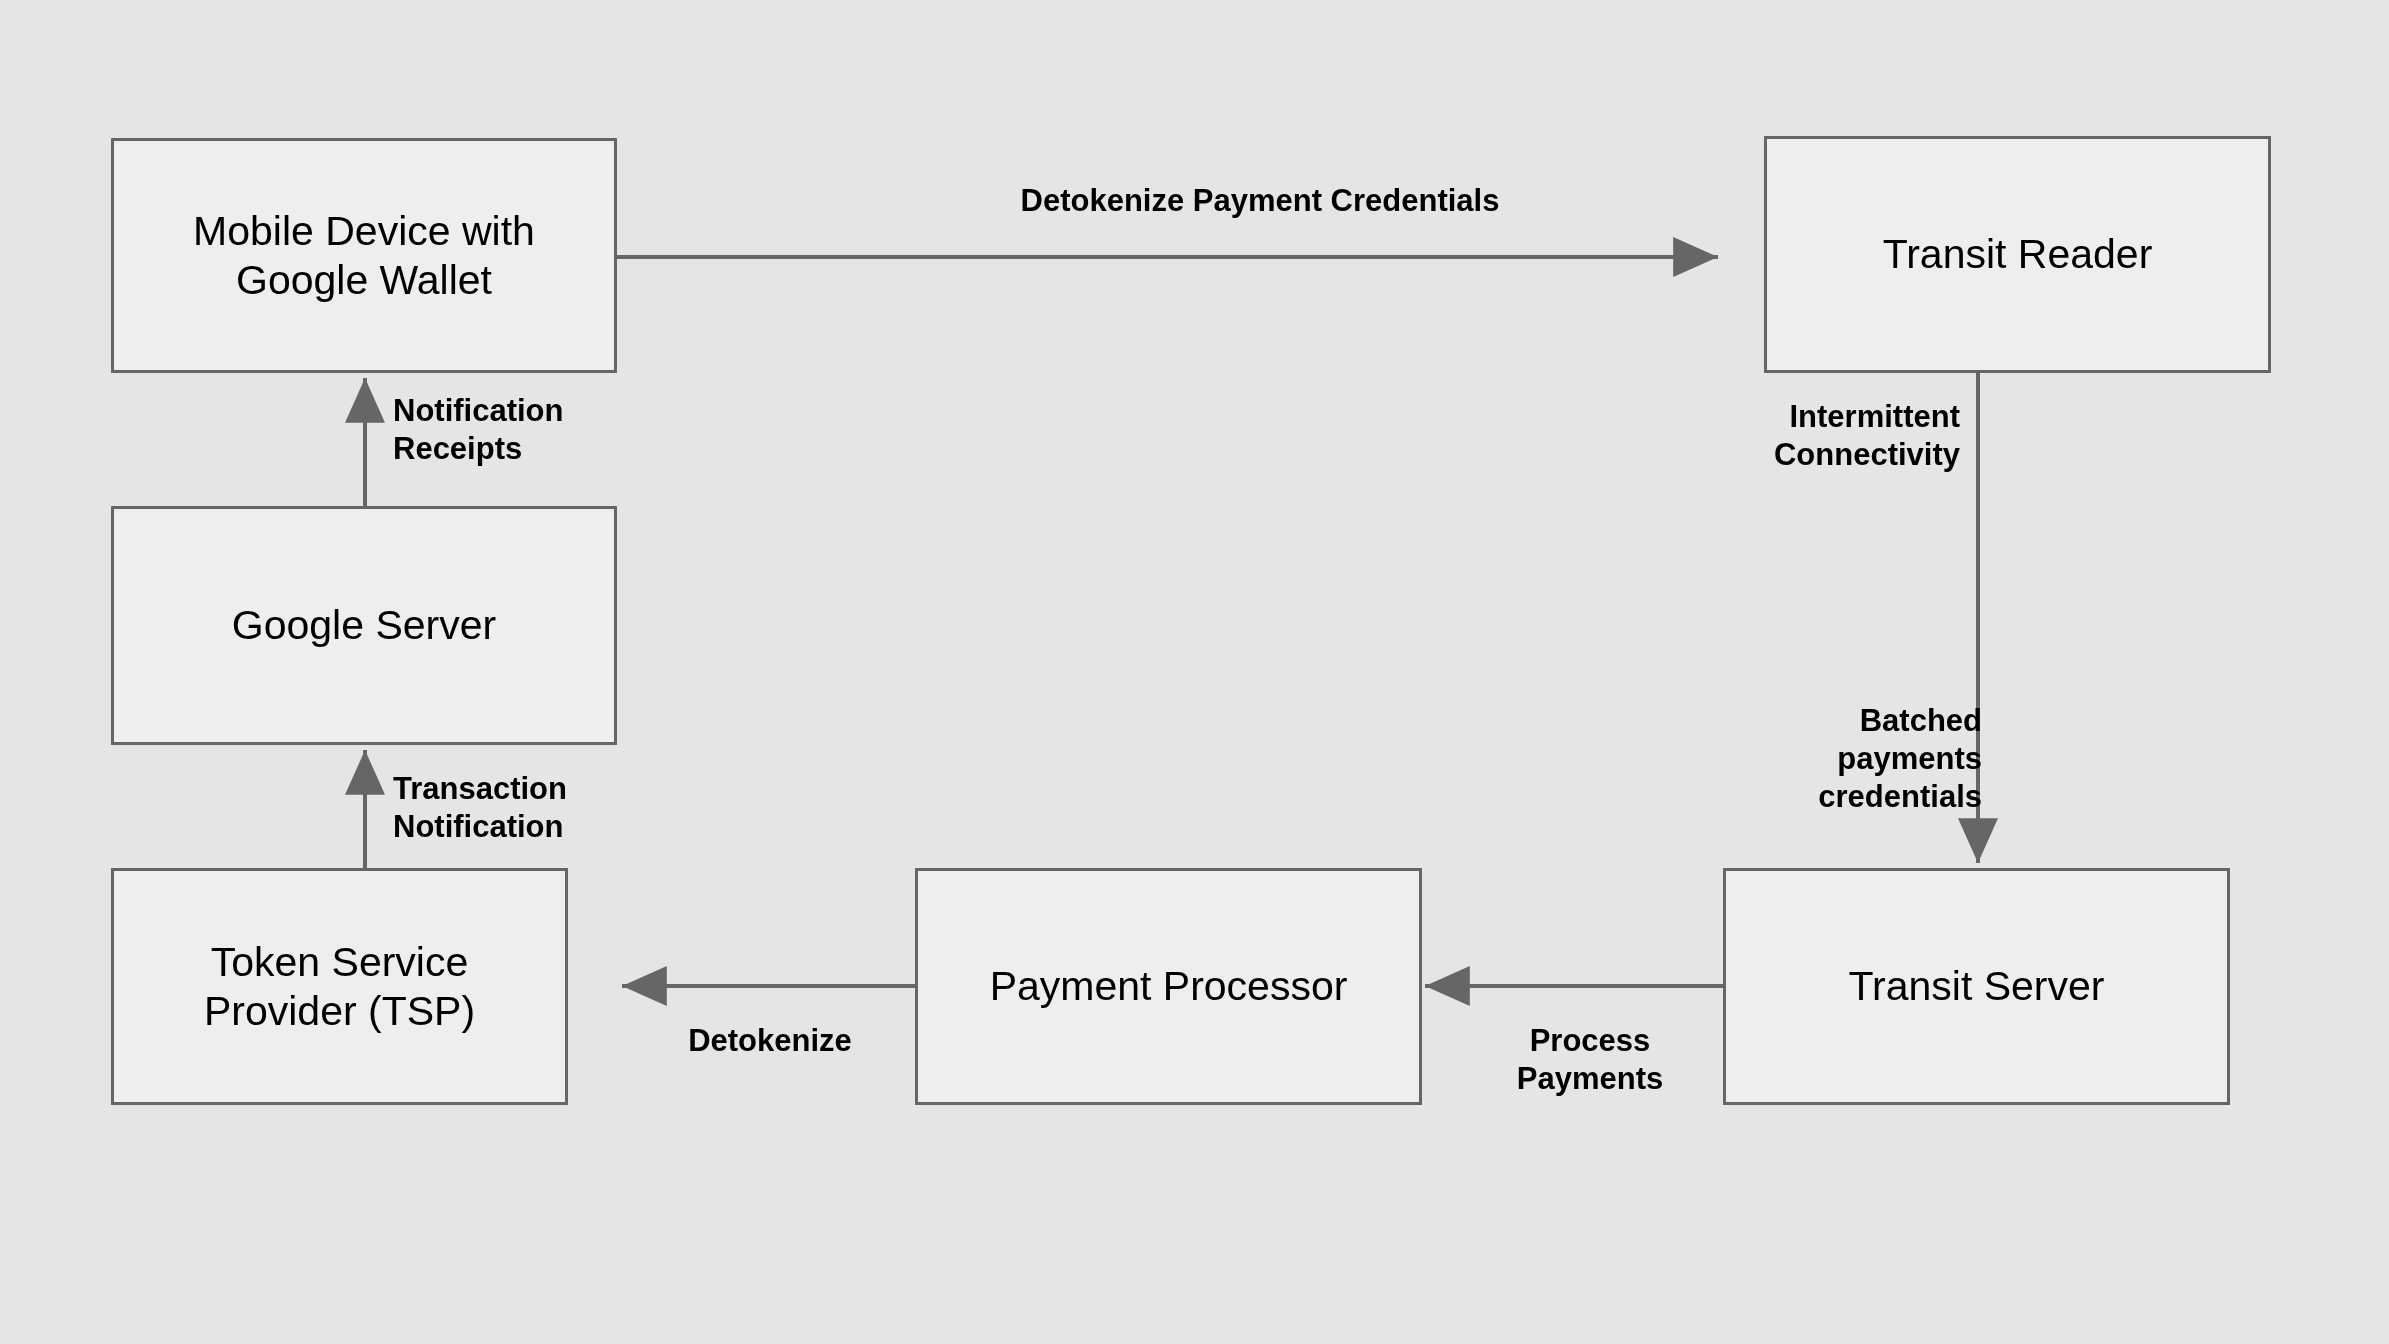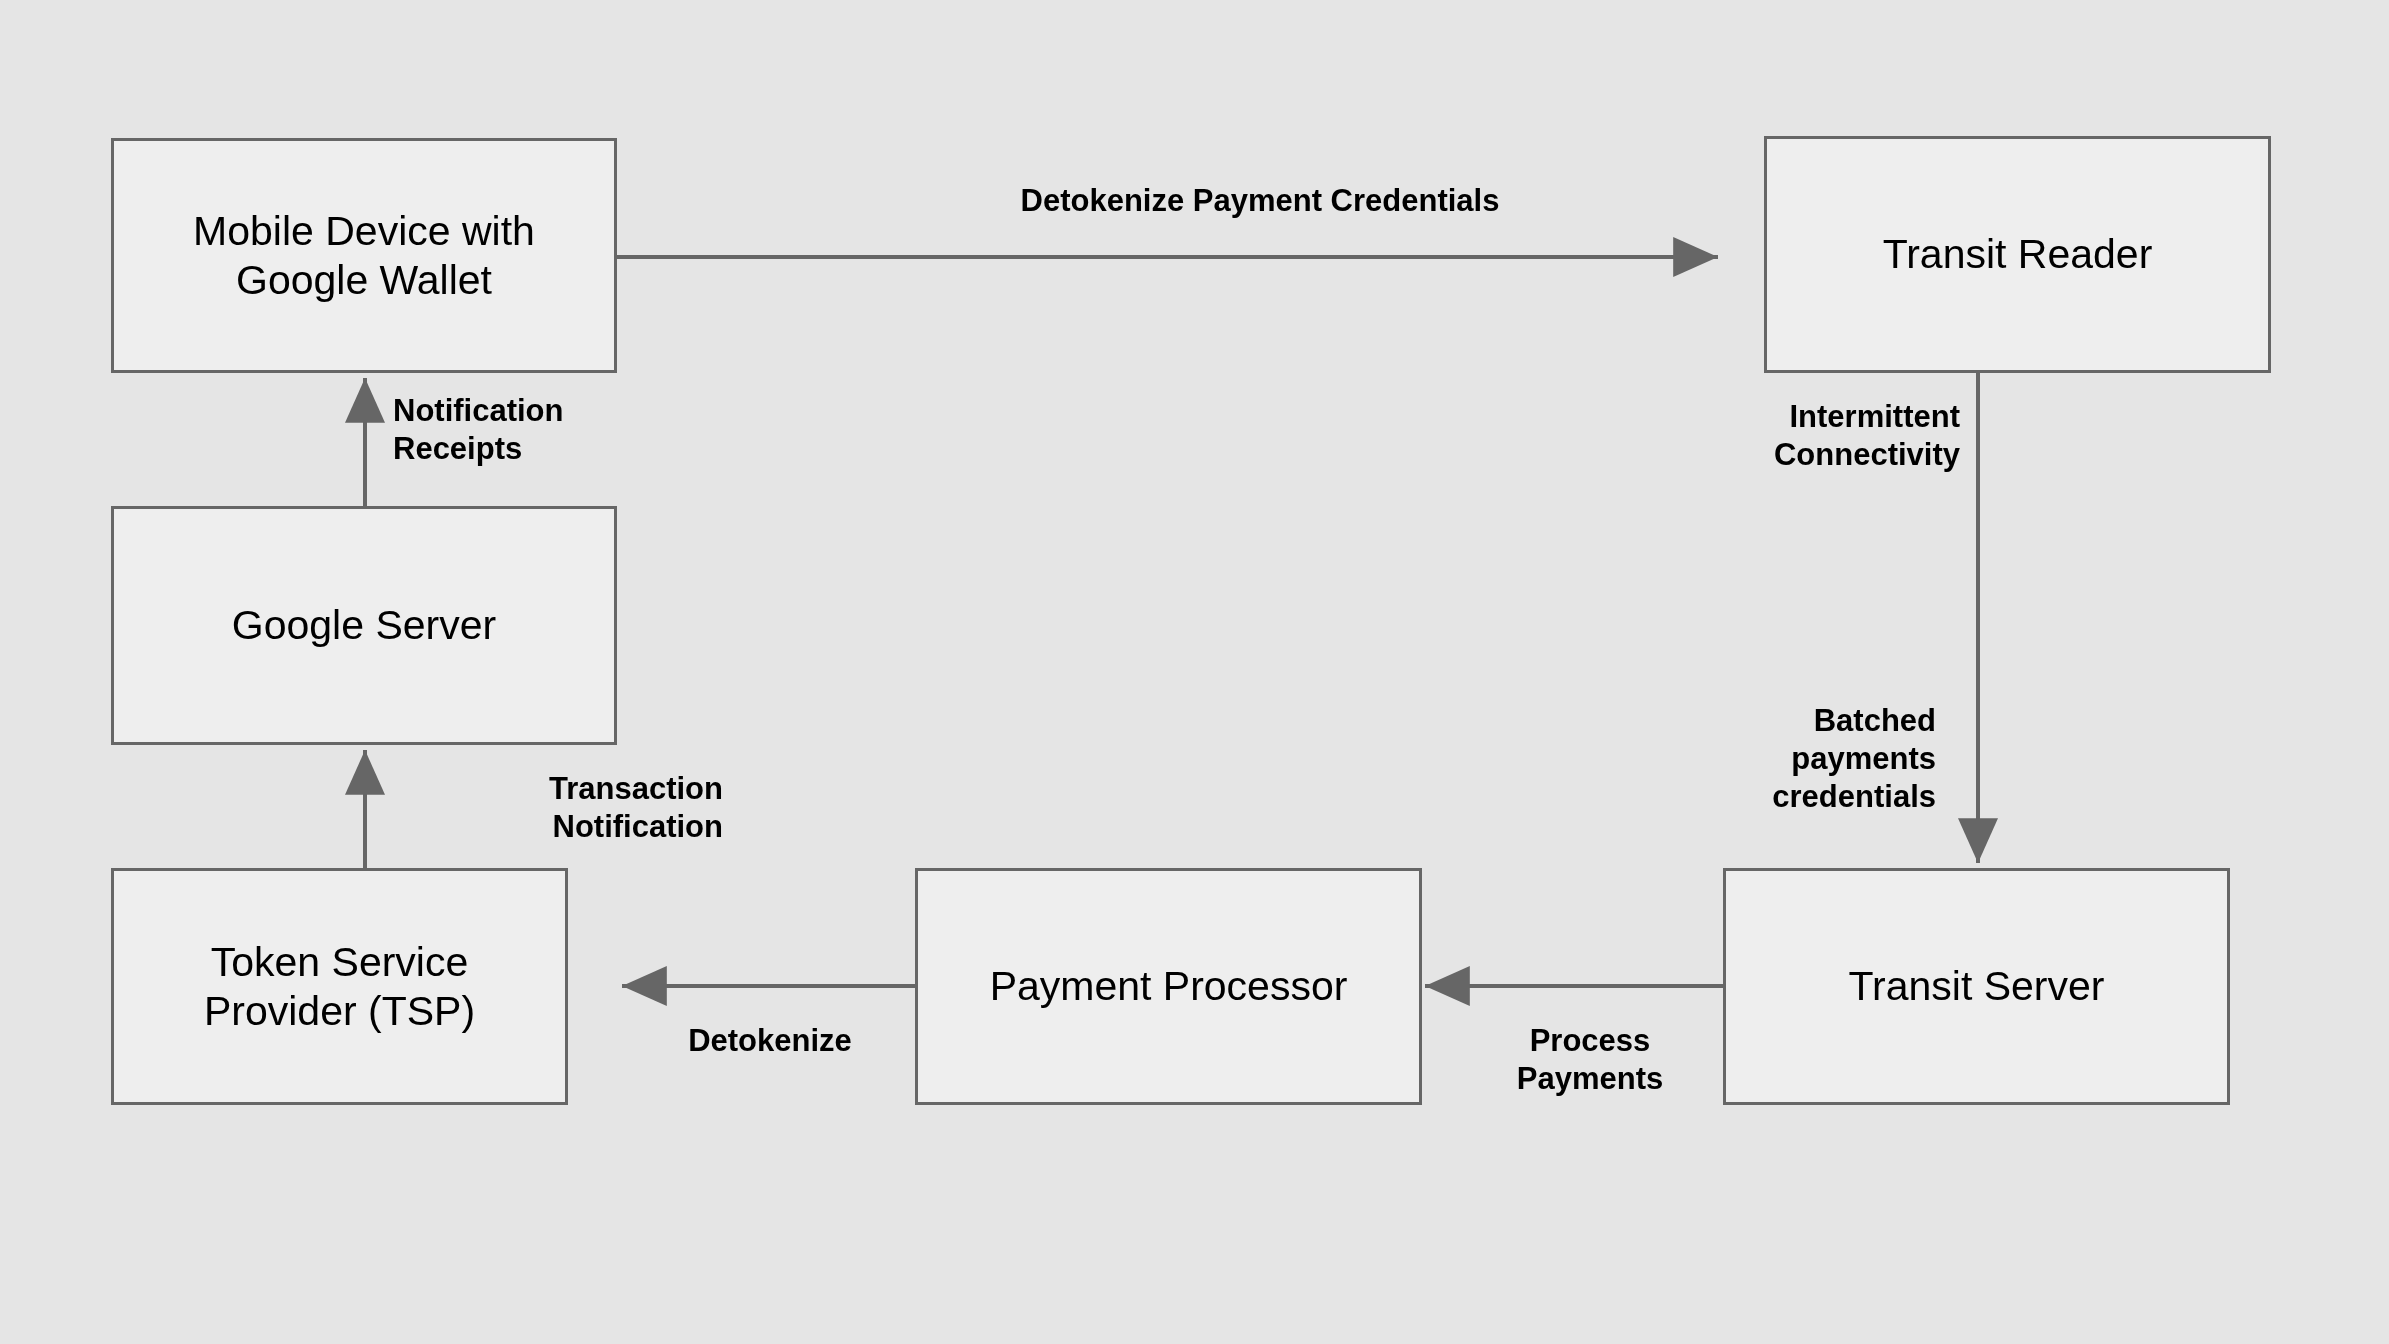--- a/index.html
+++ b/index.html
@@ -109,28 +109,28 @@
 
   <div class="node" style="left:1723px; top:868px; width:507px; height:237px;">
     <span>Transit Server</span>
   </div>
 
   <div class="edge-label lbl-center" style="left:760px; top:182px; width:1000px;">Detokenize Payment Credentials</div>
 
   <div class="edge-label lbl-right" style="left:1500px; top:398px; width:460px;">Intermittent
 Connectivity</div>
 
-  <div class="edge-label lbl-right" style="left:1516px; top:702px; width:420px;">Batched
+  <div class="edge-label lbl-right" style="left:1562px; top:702px; width:420px;">Batched
 payments
 credentials</div>
 
   <div class="edge-label lbl-center" style="left:1455px; top:1022px; width:270px;">Process
 Payments</div>
 
   <div class="edge-label lbl-center" style="left:635px; top:1022px; width:270px;">Detokenize</div>
 
-  <div class="edge-label lbl-left" style="left:393px; top:770px; width:330px;text-align:right;">Transaction
+  <div class="edge-label lbl-left" style="left:393px; top:770px; width:330px;">Transaction
 Notification</div>
 
   <div class="edge-label lbl-left" style="left:393px; top:392px; width:330px;">Notification
 Receipts</div>
 
 </div>
 
 </body></html>

